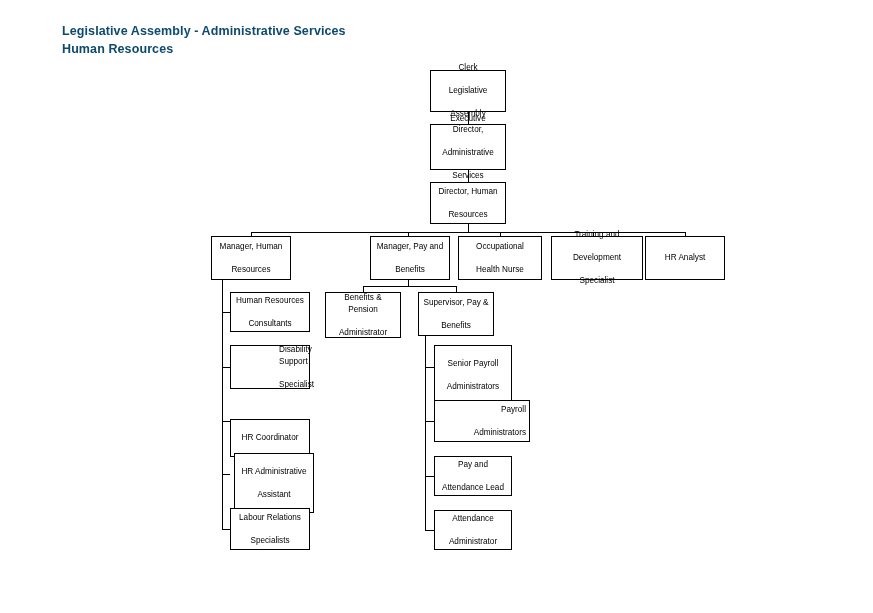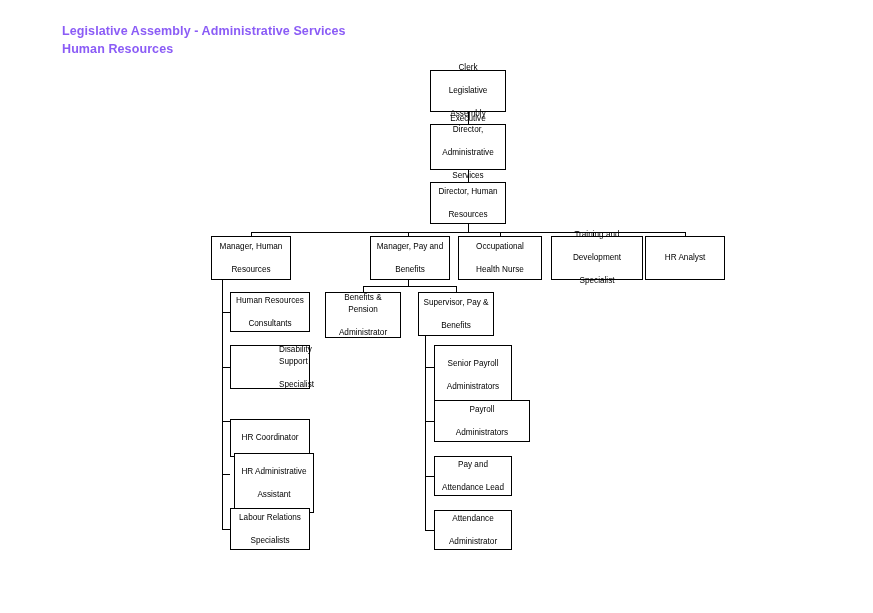--- a/index.html
+++ b/index.html
@@ -16,21 +16,21 @@
   }
   #canvas {
     position: relative;
     width: 873px;
     height: 613px;
   }
   .title-block {
     position: absolute;
     left: 62px;
     top: 22px;
-    color: #8b5cf6;
+    color: #0c4a6e;
     font-weight: bold;
     font-size: 12.5px;
     line-height: 18px;
     letter-spacing: 0.1px;
   }
   .title-line {
     display: block;
     white-space: nowrap;
   }
   .node {
@@ -206,21 +206,21 @@
     </span>
   </div>
 
   <div class="node" style="left:434px; top:345px; width:78px; height:60px;">
     <span>
       <span>Senior Payroll</span><br>
       <span>Administrators</span>
     </span>
   </div>
 
-  <div class="node" style="left:434px; top:400px; width:96px; height:42px;">
+  <div class="node" style="left:434px; top:400px; width:96px; height:42px;text-align:right;">
     <span>
       <span>Payroll</span><br>
       <span>Administrators</span>
     </span>
   </div>
 
   <div class="node" style="left:434px; top:456px; width:78px; height:40px;">
     <span>
       <span>Pay and</span><br>
       <span>Attendance Lead</span>

